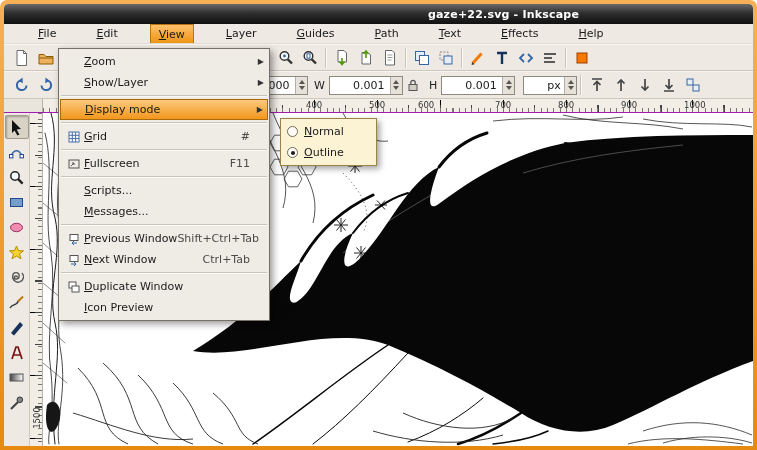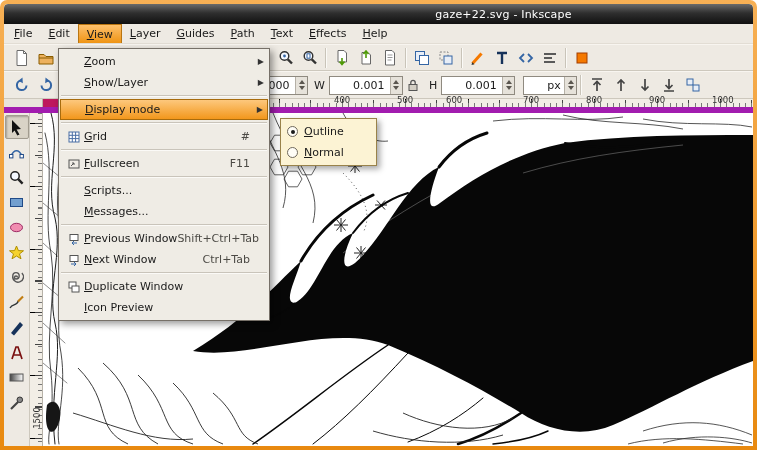--- a/index.html
+++ b/index.html
@@ -7,26 +7,26 @@
   body { font-family:"DejaVu Sans", sans-serif; font-size:11px; color:#1a1a1a; }
 
   .window { position:relative; width:757px; height:450px;
     background:linear-gradient(#f7b055,#e8890f); border-radius:7px 7px 0 0; padding:4px; }
   .inner { position:relative; width:749px; height:442px; display:flex; flex-direction:column;
     background:#eeeae3; border-radius:4px 4px 0 0; overflow:hidden; }
 
   
   .titlebar { height:20px; flex:0 0 20px; background:linear-gradient(#6b6b6b,#2f2f2f 45%,#101010);
     display:flex; align-items:center; justify-content:center; border-radius:4px 4px 0 0; }
-  .titlebar .title { color:#fff; font-weight:normal; font-size:11px; margin-left:250px; letter-spacing:.2px; }
+  .titlebar .title { color:#fff; font-weight:bold; font-size:11px; margin-left:250px; letter-spacing:.2px; }
 
   
   .menubar { height:20px; flex:0 0 20px; display:flex; align-items:stretch; background:#eeeae3;
     padding-left:2px; border-bottom:1px solid #e2ddd4; }
-  .menu-item { display:flex; align-items:center; padding:4px 8px; cursor:default; }
+  .menu-item { display:flex; align-items:center; padding:4px 8px; cursor:default;margin-left:24px; }
   .menu-item.open { background:linear-gradient(#fdc06c,#ef9414); border:1px solid #b97510; border-bottom:none; }
   .mn { display:inline-block; }
   .mn::first-letter { text-decoration:underline; }
 
   
   .toolbar { display:flex; align-items:center; background:#eeeae3; border-top:1px solid #f8f5f0;
     border-bottom:1px solid #cdc8bd; padding:0 0 0 6px; }
   .t1 { height:27px; flex:0 0 27px; }
   .t2 { height:28px; flex:0 0 28px; }
   .ibtn { width:24px; height:24px; display:flex; align-items:center; justify-content:center; flex:0 0 24px; }
@@ -37,21 +37,21 @@
   .flabel { margin:0 4px 0 6px; color:#222; }
   .field { height:19px; background:#fff; border:1px solid #8f8a80; display:flex; align-items:center;padding-left:20px; }
   .field .val { padding:0 3px; min-width:40px; text-align:left; }
   .spin { width:12px; height:17px; border-left:1px solid #b5b0a6; display:flex; flex-direction:column;
     align-items:center; justify-content:center; gap:2px; background:#e6e2da; }
   .spin i { width:0; height:0; border-left:3px solid transparent; border-right:3px solid transparent; }
   .spin .up { border-bottom:4px solid #5a564f; }
   .spin .dn { border-top:4px solid #5a564f; }
 
   
-  .hruler-row { height:14px; flex:0 0 14px; display:flex; background:#be185d; border-bottom:6px solid #a21caf;gap:28px; }
+  .hruler-row { height:14px; flex:0 0 14px; display:flex; background:#be185d; border-bottom:1px solid #a21caf; }
   .ruler-corner { width:39px; flex:0 0 39px; background:#e9e5dc; border-right:1px solid #b7b2a8; }
   .hruler { position:relative; flex:1; background:#f2eee6;
     background-image:
       repeating-linear-gradient(to right,#777 0 1px,transparent 1px 6.3px),
       repeating-linear-gradient(to right,#444 0 1px,transparent 1px 31.5px),
       repeating-linear-gradient(to right,#000 0 1px,transparent 1px 63px);
     background-size:100% 4px,100% 7px,100% 12px;
     background-position:0px 100%,19px 100%,19px 100%;
     background-repeat:no-repeat; }
   .hnum { position:absolute; bottom:2px; font-size:8.5px; color:#333; }
@@ -643,23 +643,23 @@
       <div class="mrow">
         <span class="micon"></span>
         <span class="mlabel mn">Icon Preview</span>
         <span class="mshortcut"></span>
         <span class="marrow"></span>
       </div>
     </div>
 
     <div class="submenu">
       <div class="srow">
+        <span class="radio"></span>
+        <span class="mn">Normal</span>
+      </div>
+      <div class="srow">
         <span class="radio sel"></span>
         <span class="mn">Outline</span>
       </div>
-      <div class="srow">
-        <span class="radio"></span>
-        <span class="mn">Normal</span>
-      </div>
     </div>
 
   </div>
 </div>
 
 </body></html>

